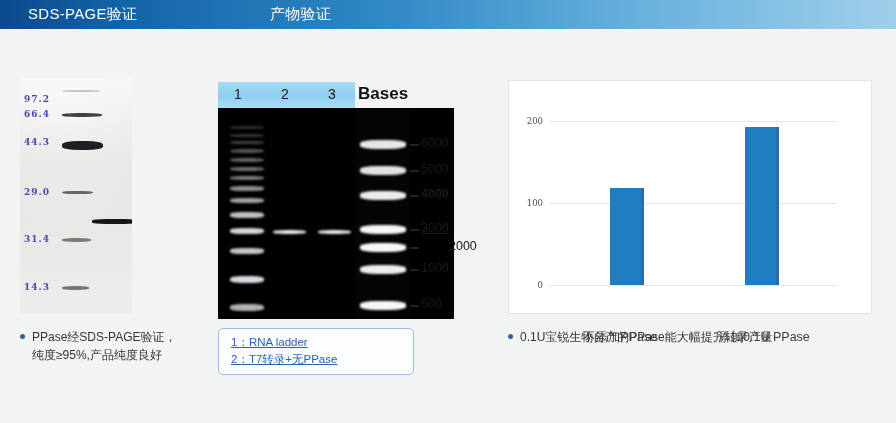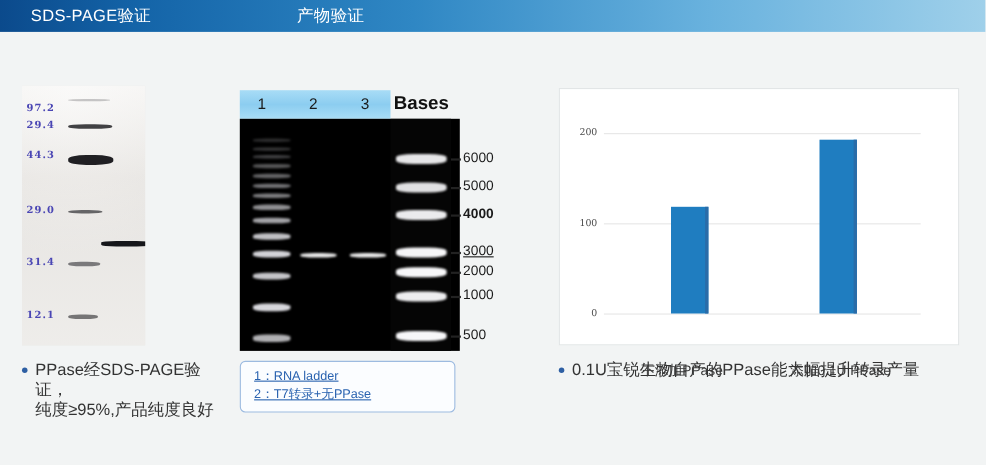--- a/index.html
+++ b/index.html
@@ -89,21 +89,21 @@
   }
   .bullet-dot {
     width: 5px; height: 5px;
     border-radius: 50%;
     background: #2e5fa3;
     margin-top: 6px;
     margin-right: 7px;
     flex: none;
   }
   .bullet-text {
-    font-size: 15px;
+    font-size: 12px;
     color: #333333;
     line-height: 18px;
   }
 
   
   .col-agarose { left: 218px; top: 82px; width: 205px; }
   .lane-header {
     position: relative;
     width: 200px; height: 26px;
   }
@@ -124,20 +124,21 @@
     position: absolute;
     left: 140px; top: 2px;
     font-size: 17px;
     font-weight: bold;
     color: #111111;
   }
   .gel-box {
     position: relative;
     width: 200px; height: 211px;
     background: #000000;
+    padding-left: 36px;
   }
   .gel-lane1-band, .gel-ladder-band {
     position: absolute;
     border-radius: 35%;
     filter: blur(1.1px);
   }
   .gel-sample-band {
     position: absolute;
     height: 4px;
     border-radius: 40%;
@@ -236,29 +237,29 @@
 
 <div class="header-bar">
   <div class="tab-label tab-1">SDS-PAGE验证</div>
   <div class="tab-label tab-2">产物验证</div>
 </div>
 
 <div class="col col-sds">
   <div class="sds-gel" id="sds-gel">
       <div class="mw-label" style="top: 16px;">97.2</div>
       <div class="mw-band" style="top: 12px; width: 38px; height: 2px; background: rgba(20, 20, 24, 0.22);"></div>
-      <div class="mw-label" style="top: 31px;">29.4</div>
+      <div class="mw-label" style="top: 31px;">66.4</div>
       <div class="mw-band" style="top: 35px; width: 40px; height: 4px; background: rgba(20, 20, 24, 0.8);"></div>
       <div class="mw-label" style="top: 59px;">44.3</div>
       <div class="mw-band" style="top: 63px; width: 41px; height: 9px; background: rgba(20, 20, 24, 0.95);"></div>
       <div class="mw-label" style="top: 109px;">29.0</div>
       <div class="mw-band" style="top: 113px; width: 31px; height: 3px; background: rgba(20, 20, 24, 0.62);"></div>
       <div class="mw-label" style="top: 156px;">31.4</div>
       <div class="mw-band" style="top: 160px; width: 29px; height: 4px; background: rgba(20, 20, 24, 0.52);"></div>
-      <div class="mw-label" style="top: 204px;">12.1</div>
+      <div class="mw-label" style="top: 204px;">14.3</div>
       <div class="mw-band" style="top: 208px; width: 27px; height: 4px; background: rgba(20, 20, 24, 0.55);"></div>
       <div class="sample-band" style="top: 141px;"></div>
     </div>
   <div class="bullet-row">
     <span class="bullet-dot"></span>
     <span class="bullet-text" id="sds-bullet">PPase经SDS-PAGE验证，<br>纯度≥95%,产品纯度良好</span>
   </div>
 </div>
 
 <div class="col col-agarose">
@@ -294,21 +295,21 @@
       <div class="size-tick" style="top: 62px;"></div>
       <div class="size-label" style="top: 54px;">5000</div>
       <div class="gel-ladder-band" style="left: 142px; width: 46px; top: 83px; height: 9px; background: rgba(250, 250, 252, 0.94);"></div>
       <div class="size-tick" style="top: 87px;"></div>
       <div class="size-label" style="top: 79px; font-weight: bold;">4000</div>
       <div class="gel-ladder-band" style="left: 142px; width: 46px; top: 117px; height: 9px; background: rgba(250, 250, 252, 0.98);"></div>
       <div class="size-tick" style="top: 121px;"></div>
       <div class="size-label" style="top: 113px; text-decoration: underline;">3000</div>
       <div class="gel-ladder-band" style="left: 142px; width: 46px; top: 135px; height: 9px; background: rgba(250, 250, 252, 0.99);"></div>
       <div class="size-tick" style="top: 139px;"></div>
-      <div class="size-label" style="top: 131px;">2000</div>
+      <div class="size-label" style="top: 131px; margin-left: 28px;">2000</div>
       <div class="gel-ladder-band" style="left: 142px; width: 46px; top: 157px; height: 9px; background: rgba(250, 250, 252, 0.95);"></div>
       <div class="size-tick" style="top: 161px;"></div>
       <div class="size-label" style="top: 153px;">1000</div>
       <div class="gel-ladder-band" style="left: 142px; width: 46px; top: 193px; height: 9px; background: rgba(250, 250, 252, 0.99);"></div>
       <div class="size-tick" style="top: 197px;"></div>
       <div class="size-label" style="top: 189px;">500</div>
     </div>
   <div class="lane-legend" id="lane-legend">
       <div>1：RNA ladder</div>
       <div>2：T7转录+无PPase</div>

